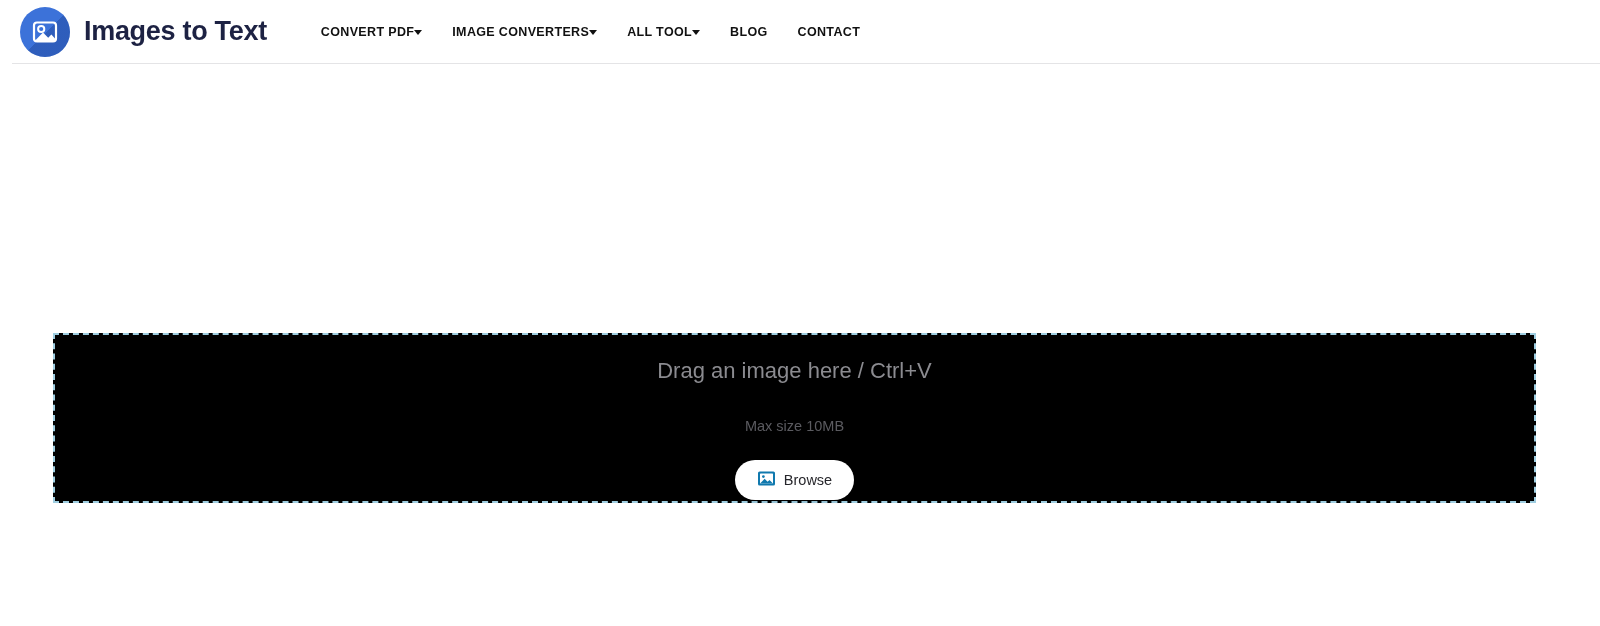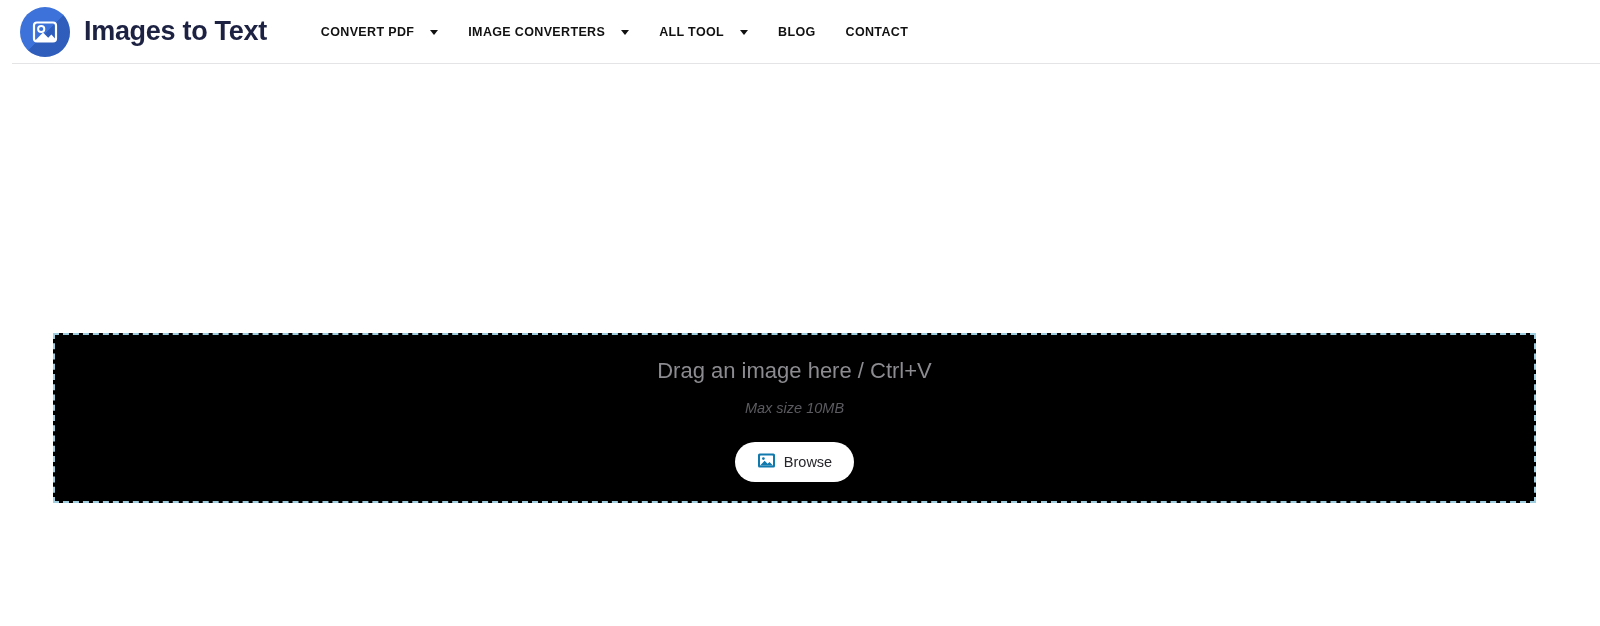--- a/index.html
+++ b/index.html
@@ -65,21 +65,21 @@
   .main-nav {
     display: flex;
     align-items: center;
     gap: 30px;
     margin-left: 54px;
   }
 
   .nav-item {
     display: flex;
     align-items: center;
-    gap: 16px;
+    gap: 0;
     font-size: 12.5px;
     font-weight: 700;
     letter-spacing: 0.35px;
     color: #111111;
     text-transform: uppercase;
     white-space: nowrap;
     cursor: pointer;
     text-decoration: none;
   }
 
@@ -129,23 +129,22 @@
   .dropzone-title {
     font-size: 22px;
     color: #8b8b90;
     font-weight: 400;
     line-height: 1.2;
   }
 
   .dropzone-sub {
     font-size: 14.5px;
     color: #5b5b60;
-    margin-top: 16px;
+    margin-top: 34px;
     line-height: 1.2;
-    font-style: italic;
   }
 
   .browse-button {
     margin-top: 24px;
     height: 40px;
     min-width: 112px;
     padding: 0 22px;
     background: #ffffff;
     border: none;
     border-radius: 20px;

